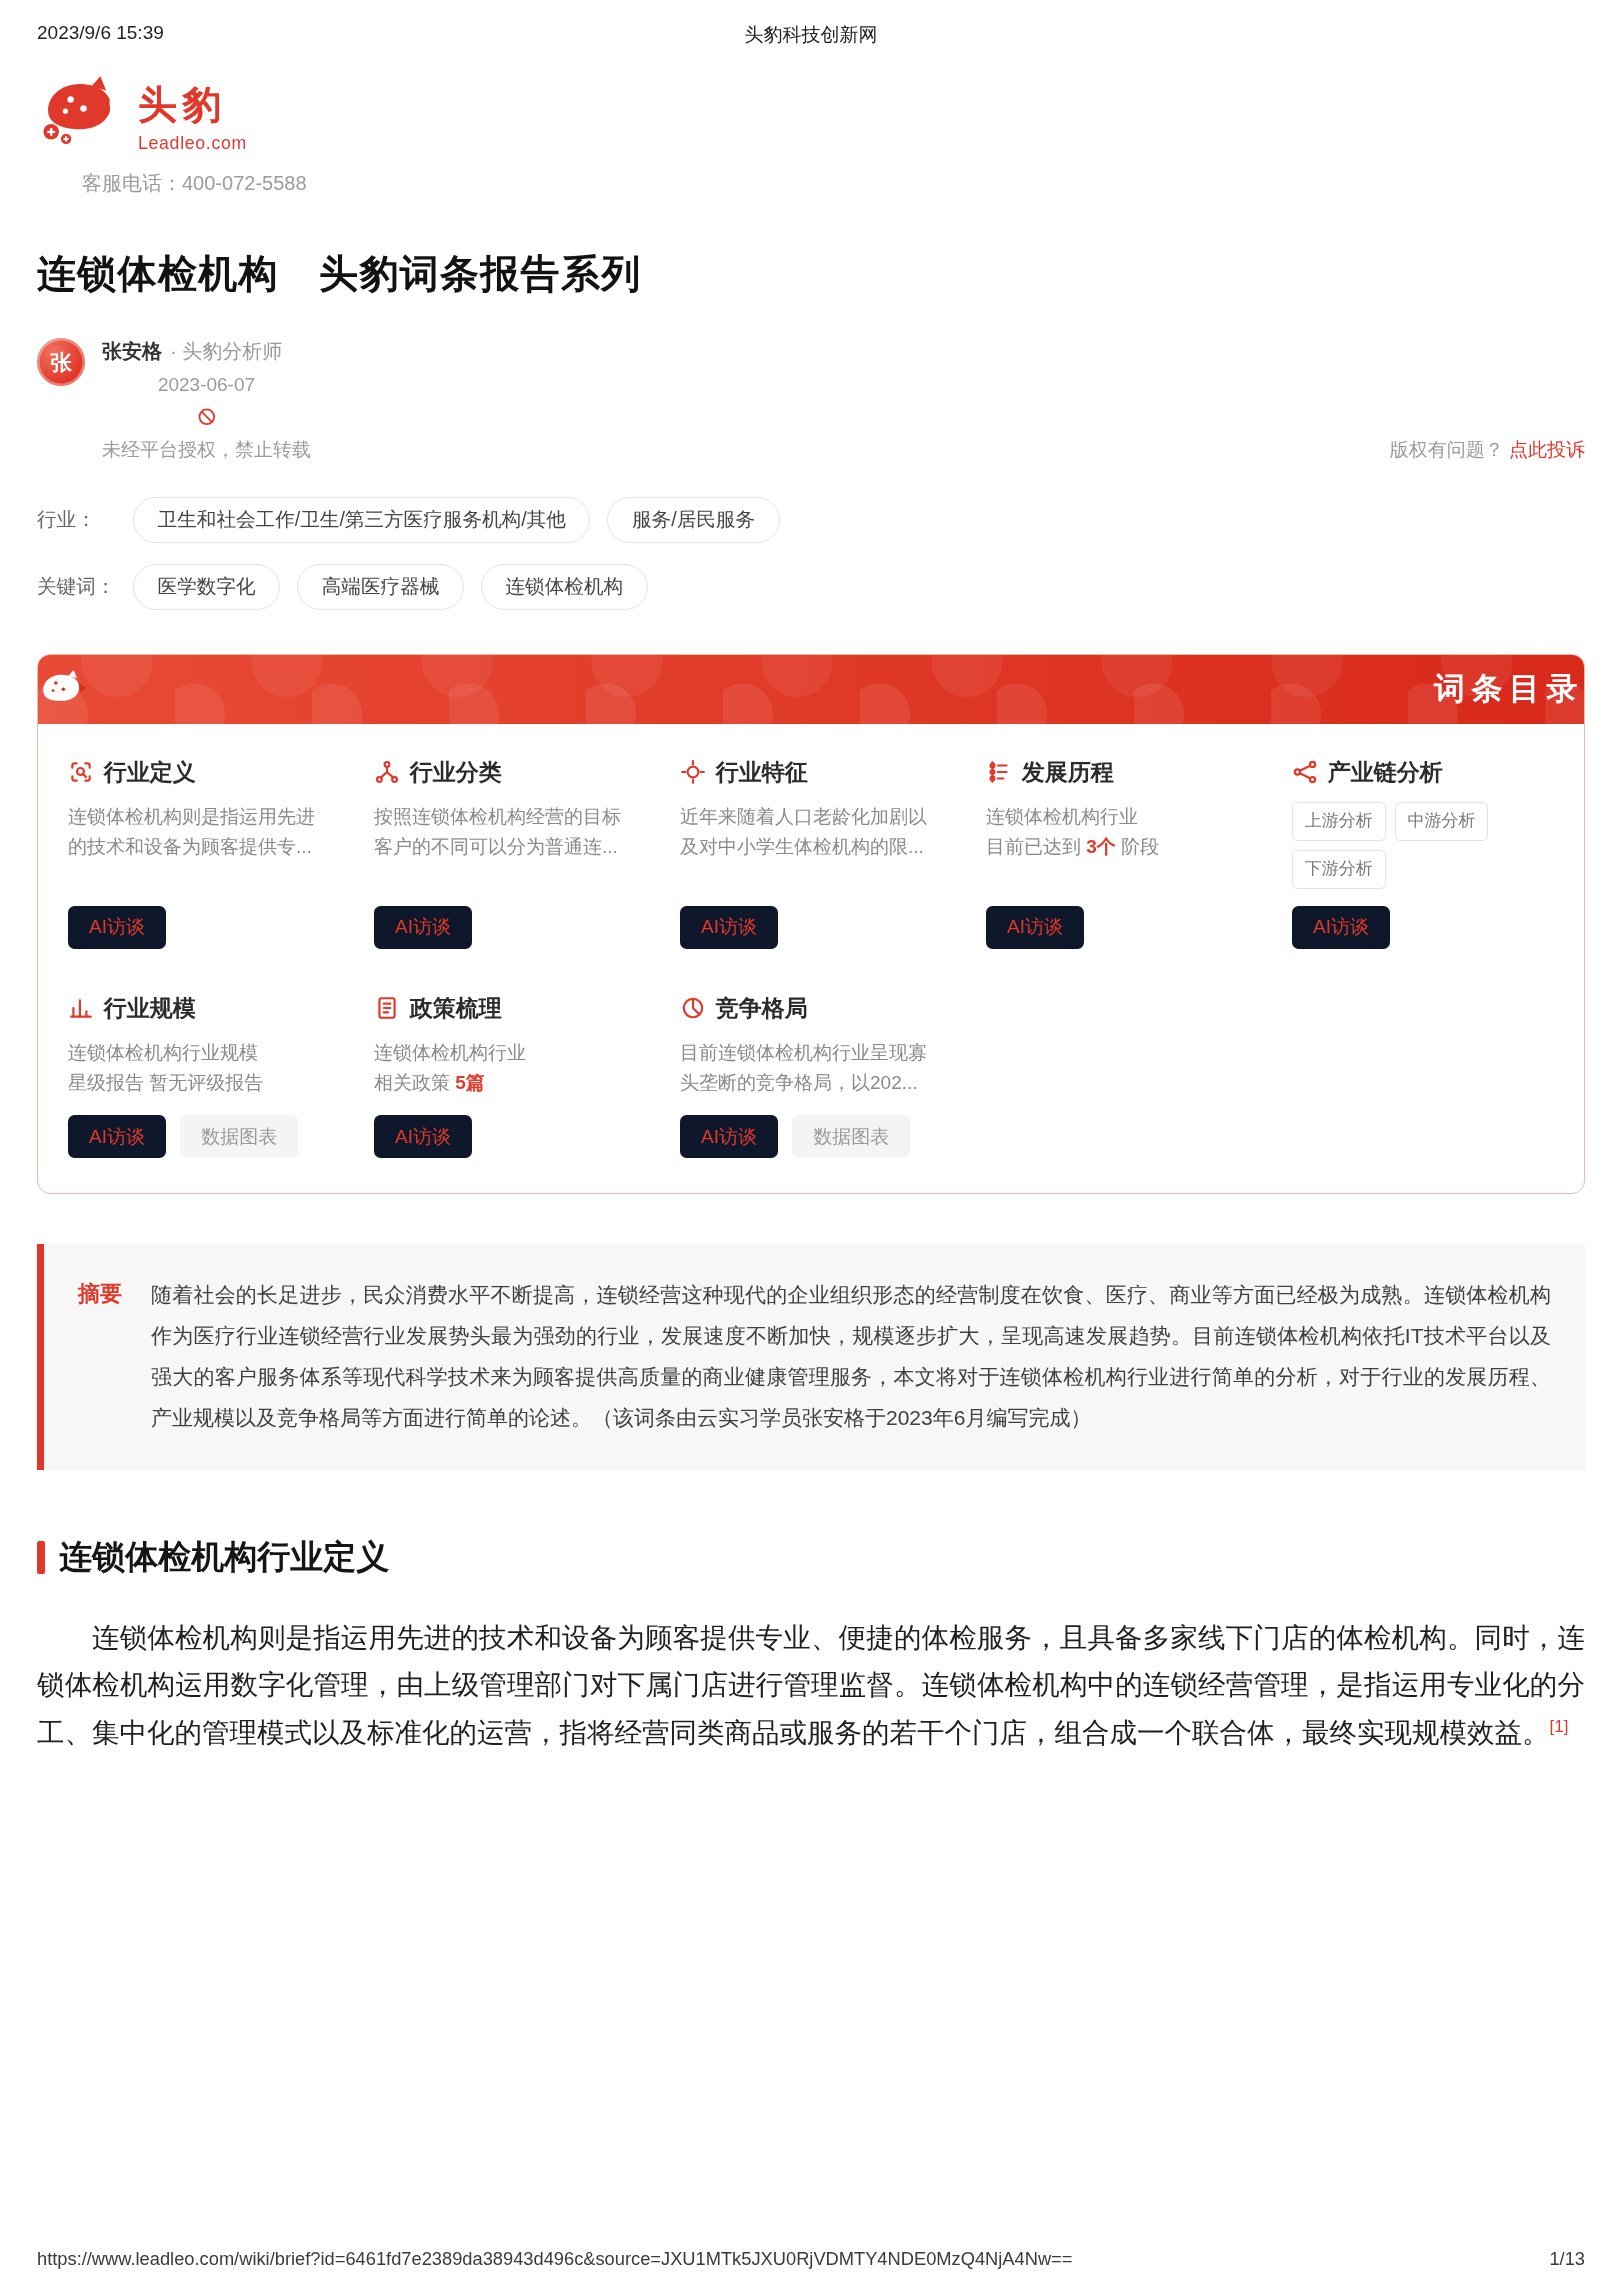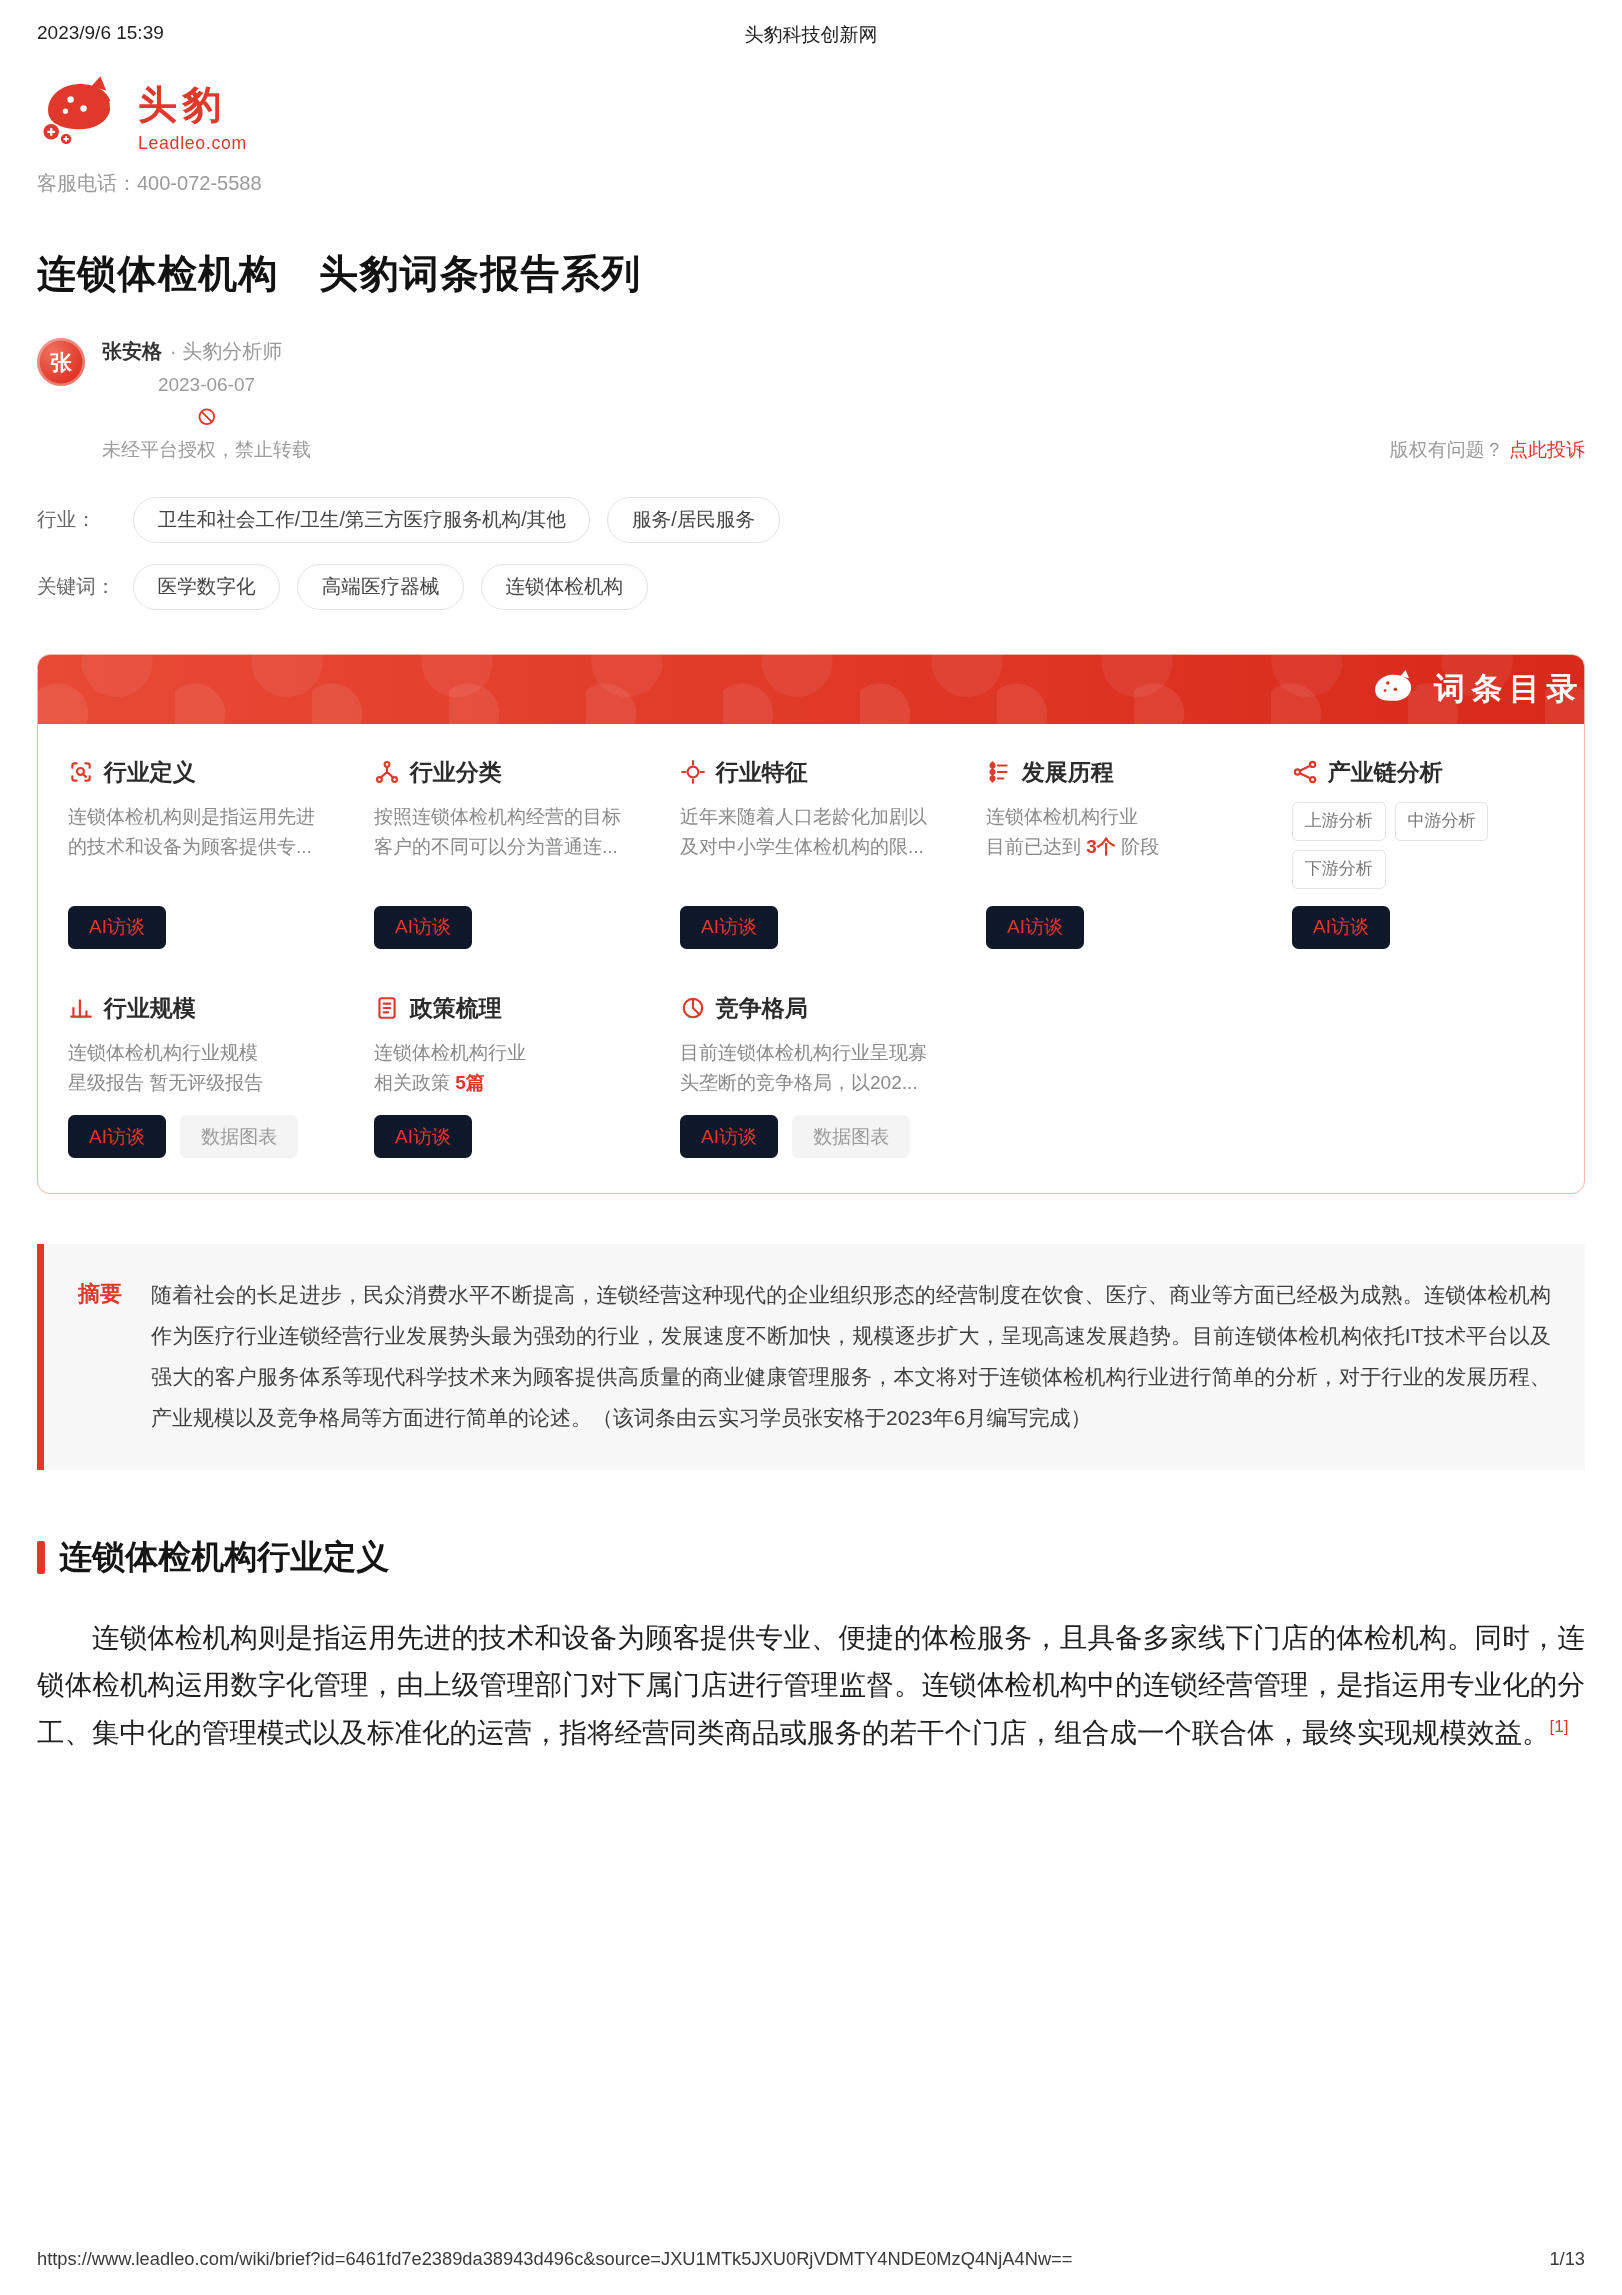--- a/index.html
+++ b/index.html
@@ -17,21 +17,21 @@
   .print-meta { position: relative; padding-top: 22px; height: 52px; font-size: 19px; color: #1f1f1f; text-align: center; }
   .print-time { position: absolute; left: 0; top: 22px; text-align: right; }
   .print-footer { position: absolute; left: 37px; right: 37px; bottom: 25px; display: flex; justify-content: space-between; font-size: 18.3px; color: #3a3a3a; }
 
   
   .brand-row { margin-top: 22px; }
   .logo { display: flex; align-items: flex-start; gap: 17px; }
   .logo svg { display: block; }
   .logo-name { font-size: 39px; font-weight: bold; color: #e0392b; letter-spacing: 5.2px; line-height: 1.1; margin-top: 10px; }
   .logo-domain { font-size: 17.7px; color: #e0392b; margin-top: 6.5px; letter-spacing: 0.7px; }
-  .service-phone { margin-top: 15.7px; font-size: 20px; color: #9b9b9b; }
+  .service-phone { margin-top: 15.7px; font-size: 20px; color: #9b9b9b; margin-left: 45px; }
 
   
   .article-title { margin-top: 50px; font-size: 39px; font-weight: bold; color: #121212; letter-spacing: 1.3px; }
   .author-row { margin-top: 37px; display: flex; align-items: flex-start; gap: 17px; }
   .avatar { width: 48px; height: 48px; border-radius: 50%; background: radial-gradient(circle at 32% 28%, #f0705e, #df3526 70%);
             color: #fff; font-size: 21.6px; font-weight: bold; display: flex; align-items: center; justify-content: center;
             box-shadow: inset 0 0 0 2.6px rgba(255,255,255,.35); flex: 0 0 auto; }
   .author-line1 { font-size: 20px; display: flex; gap: 7.9px; align-items: baseline; }
   .author-name { font-weight: bold; color: #333; }
   .author-role { color: #9b9b9b; }
@@ -43,21 +43,21 @@
   
   .tag-row { display: flex; align-items: center; gap: 17px; font-size: 19.6px; }
   .tag-row.first { margin-top: 34px; }
   .tag-row.second { margin-top: 21px; }
   .tag-label { color: #666; width: 79px; flex: 0 0 auto; }
   .tag-pill { border: 1.3px solid #e3e3e3; border-radius: 654px; padding: 8.5px 23.6px; color: #444; cursor: pointer; white-space: nowrap; }
 
   
   .directory { margin-top: 44px; border: 1.3px solid #f0b7ad; border-radius: 13px; overflow: hidden; background: #fff; }
   .directory-header {
-    height: 69px; display: flex; align-items: center; justify-content: flex-end; gap: 15.7px;
+    height: 69px; display: flex; align-items: center; justify-content: space-between; gap: 15.7px;
     background-image:
       radial-gradient(circle at 19.6px 59px, rgba(255,255,255,.08) 0 30px, transparent 31px),
       radial-gradient(circle at 79px 6.5px, rgba(255,255,255,.06) 0 35px, transparent 36px),
       linear-gradient(90deg, #e84a36, #d8291b);
     background-size: 137px 105px, 170px 118px, 100% 100%;
   }
   .dir-title { font-size: 31px; font-weight: bold; color: #ffffff; letter-spacing: 6.5px; }
   .directory-grid { padding: 33px 30px 35px; display: grid; grid-template-columns: repeat(5, 1fr); column-gap: 33px; row-gap: 39px; gap: 44px; }
   .dir-cell { display: flex; flex-direction: column; }
   .cell-title { display: flex; align-items: center; gap: 9.8px; font-size: 23px; font-weight: bold; color: #2b2b2b; cursor: pointer; }

